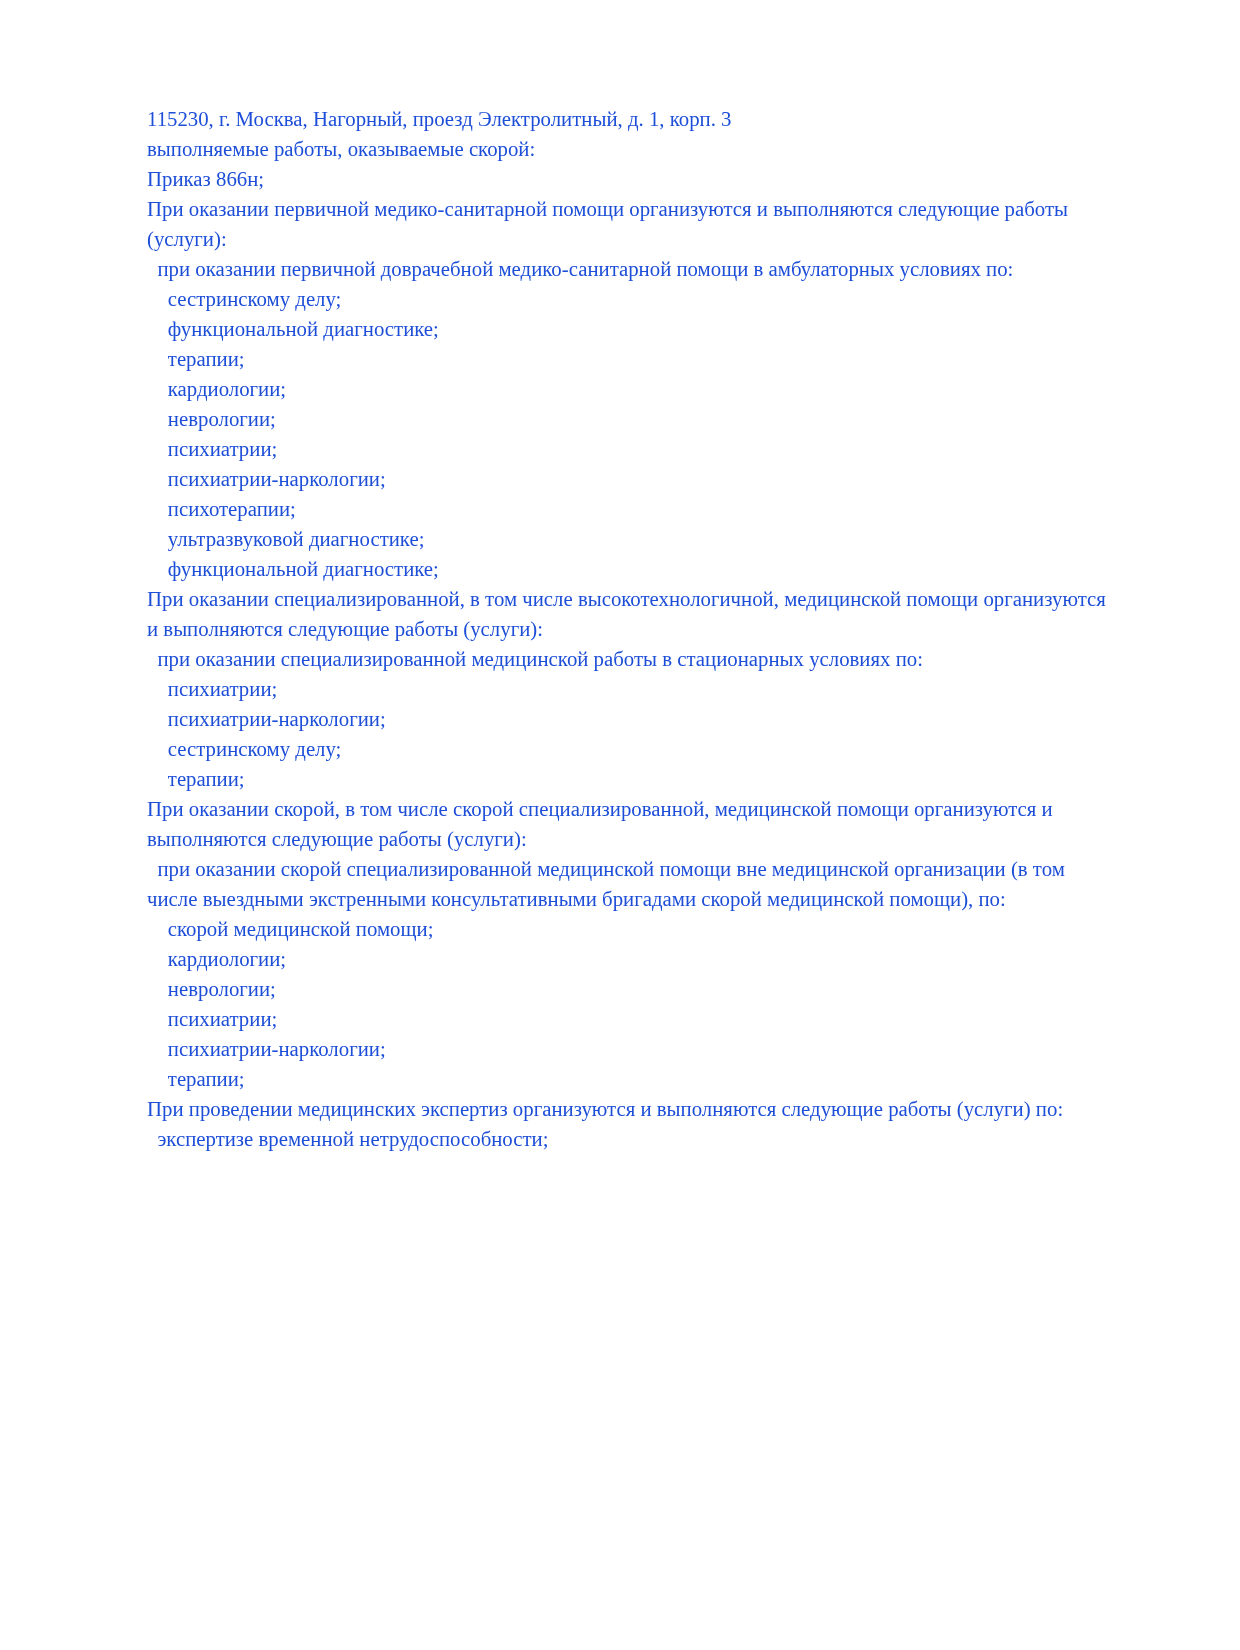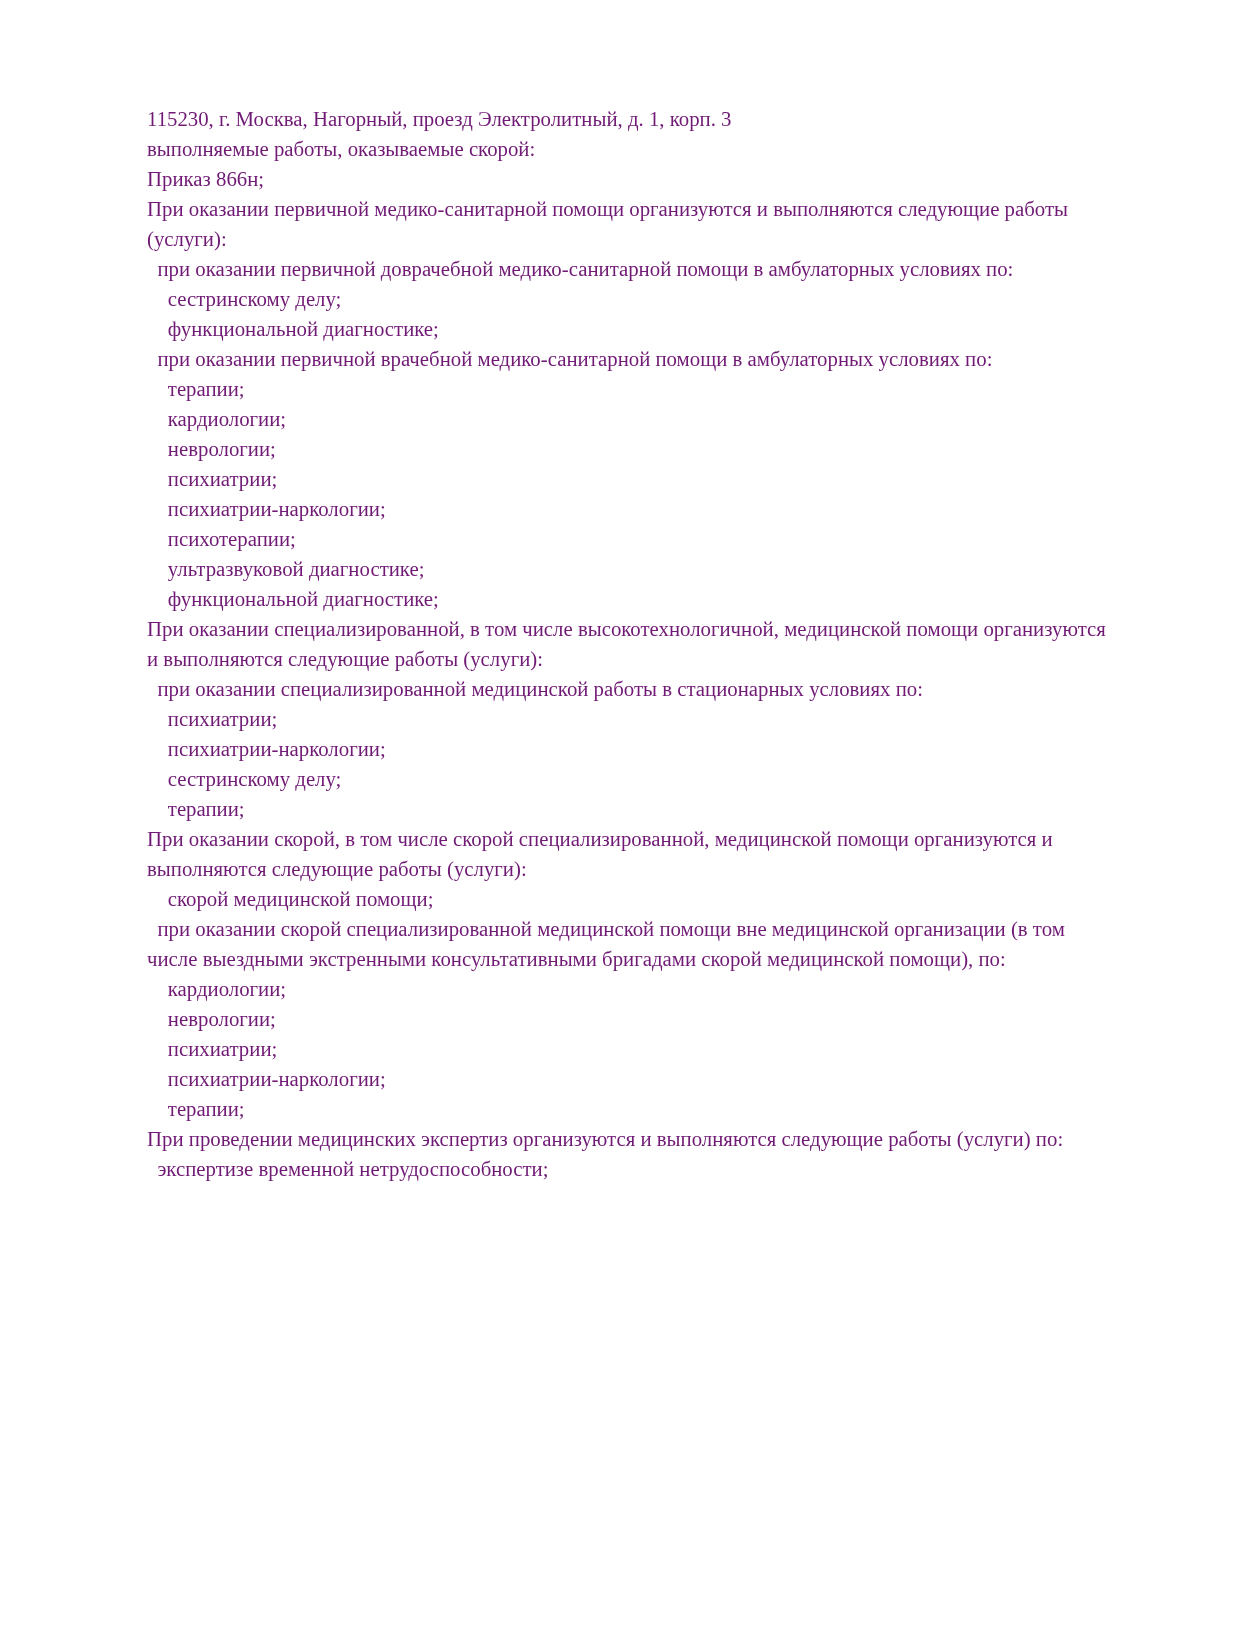--- a/index.html
+++ b/index.html
@@ -15,59 +15,58 @@
     overflow: hidden;
   }
   .text-block {
     position: absolute;
     left: 147px;
     top: 104px;
     width: 963px;
     font-family: "Liberation Serif", "DejaVu Serif", serif;
     font-size: 20.8px;
     line-height: 30px;
-    color: #701a75;
+    color: #1d4ed8;
     text-align: left;
   }
   .line {
     white-space: pre-wrap;
     min-height: 30px;
   }
 </style>
 </head>
 <body>
 
 <div class="page" style="background: rgb(255, 255, 255); color: rgb(0, 0, 0);">
   <div class="text-block">
 
   <div class="line">115230, г. Москва, Нагорный, проезд Электролитный, д. 1, корп. 3</div>
       <div class="line">выполняемые работы, оказываемые скорой:</div>
       <div class="line">Приказ 866н;</div>
       <div class="line">При оказании первичной медико-санитарной помощи организуются и выполняются следующие работы (услуги):</div>
       <div class="line">  при оказании первичной доврачебной медико-санитарной помощи в амбулаторных условиях по:</div>
       <div class="line">    сестринскому делу;</div>
       <div class="line">    функциональной диагностике;</div>
-      <div class="line">  при оказании первичной врачебной медико-санитарной помощи в амбулаторных условиях по:</div>
       <div class="line">    терапии;</div>
       <div class="line">    кардиологии;</div>
       <div class="line">    неврологии;</div>
       <div class="line">    психиатрии;</div>
       <div class="line">    психиатрии-наркологии;</div>
       <div class="line">    психотерапии;</div>
       <div class="line">    ультразвуковой диагностике;</div>
       <div class="line">    функциональной диагностике;</div>
       <div class="line">При оказании специализированной, в том числе высокотехнологичной, медицинской помощи организуются и выполняются следующие работы (услуги):</div>
       <div class="line">  при оказании специализированной медицинской работы в стационарных условиях по:</div>
       <div class="line">    психиатрии;</div>
       <div class="line">    психиатрии-наркологии;</div>
       <div class="line">    сестринскому делу;</div>
       <div class="line">    терапии;</div>
       <div class="line">При оказании скорой, в том числе скорой специализированной, медицинской помощи организуются и выполняются следующие работы (услуги):</div>
+      <div class="line">  при оказании скорой специализированной медицинской помощи вне медицинской организации (в том числе выездными экстренными консультативными бригадами скорой медицинской помощи), по:</div>
       <div class="line">    скорой медицинской помощи;</div>
-      <div class="line">  при оказании скорой специализированной медицинской помощи вне медицинской организации (в том числе выездными экстренными консультативными бригадами скорой медицинской помощи), по:</div>
       <div class="line">    кардиологии;</div>
       <div class="line">    неврологии;</div>
       <div class="line">    психиатрии;</div>
       <div class="line">    психиатрии-наркологии;</div>
       <div class="line">    терапии;</div>
       <div class="line">При проведении медицинских экспертиз организуются и выполняются следующие работы (услуги) по:</div>
       <div class="line">  экспертизе временной нетрудоспособности;</div>
     </div>
 </div>
 

